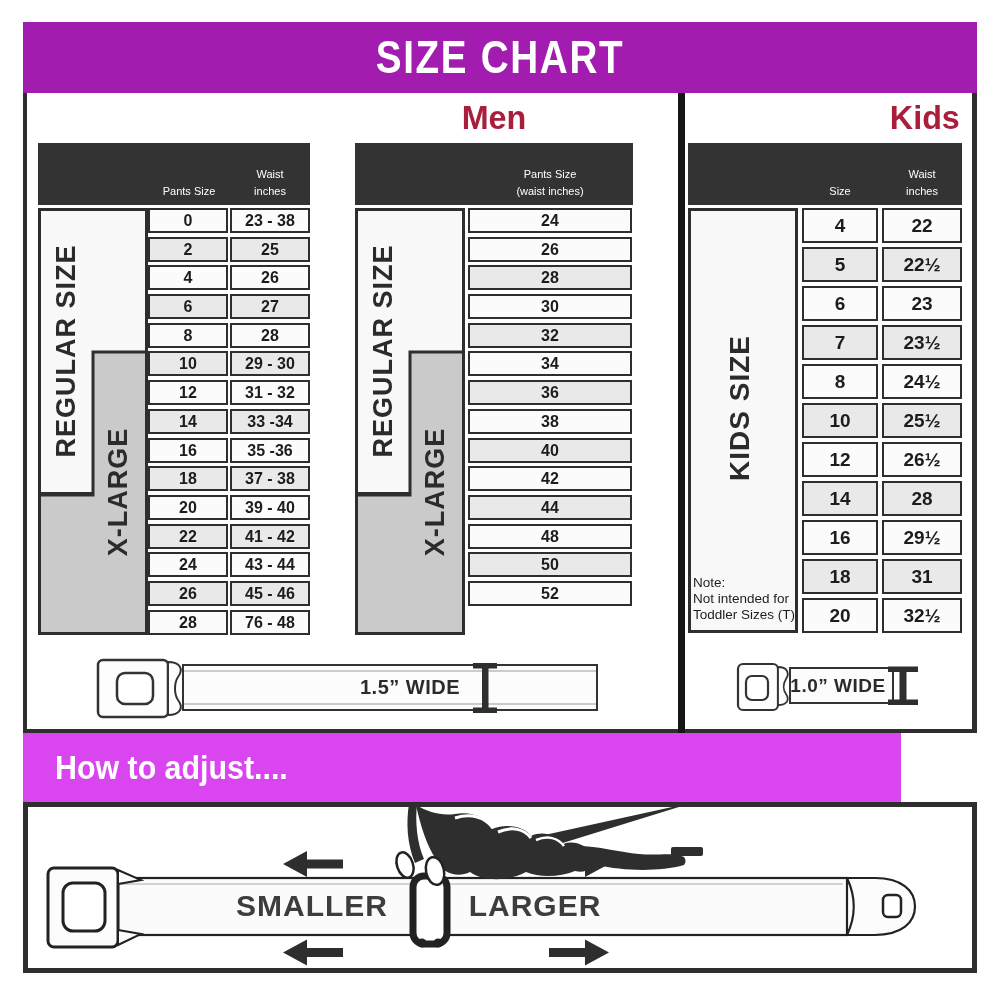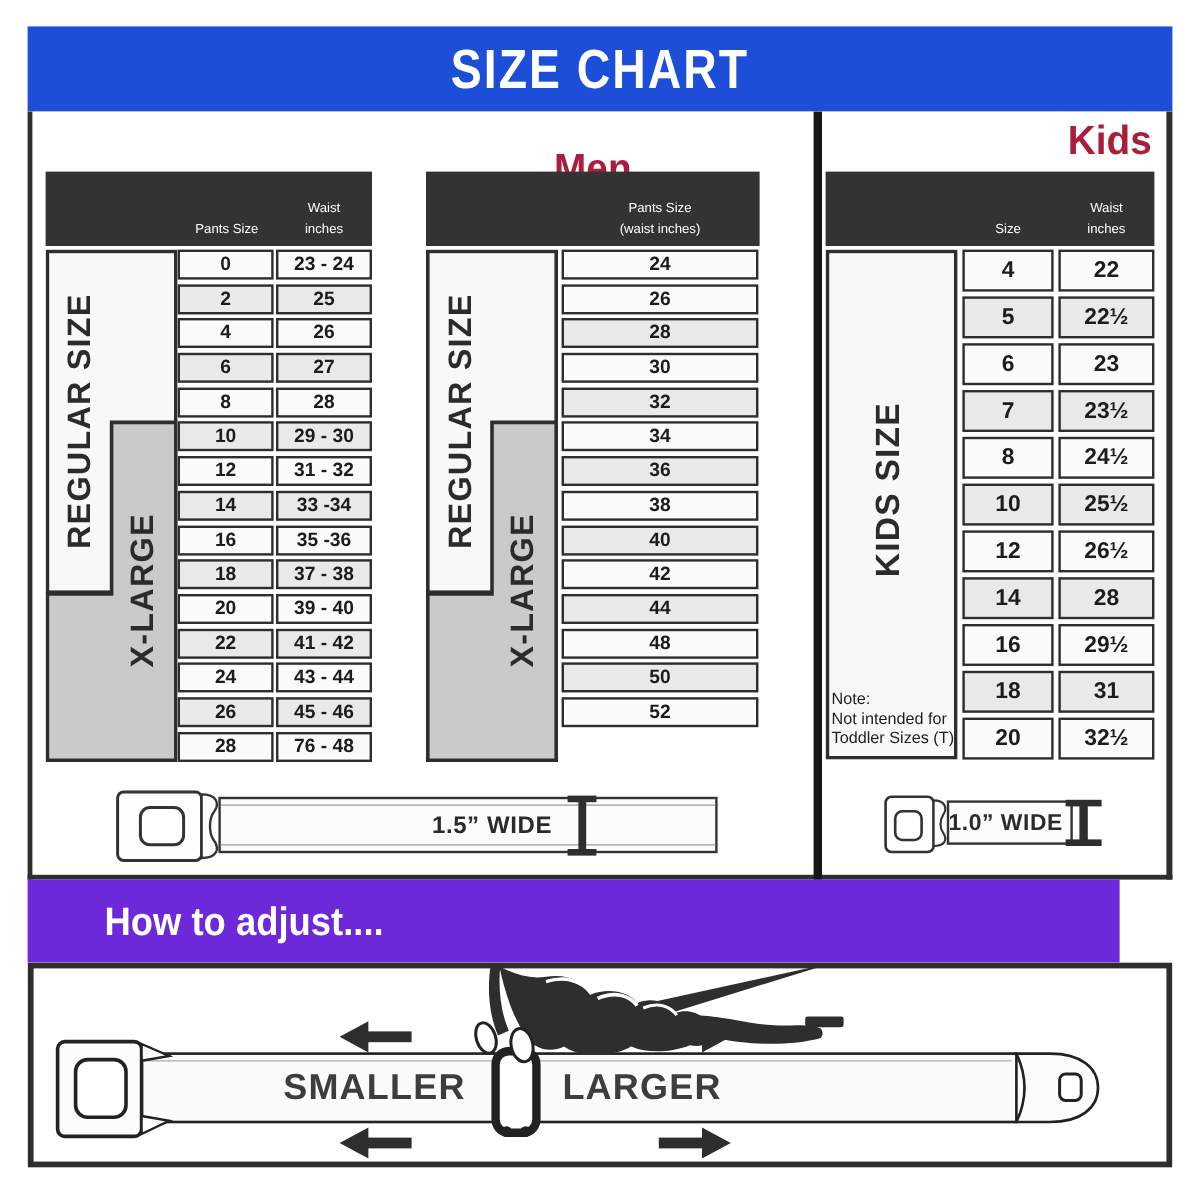--- a/index.html
+++ b/index.html
@@ -1,23 +1,23 @@
 <!DOCTYPE html>
 <html><head>
 <meta charset="utf-8">
 <style>
   html,body{margin:0;padding:0;background:#fff;}
   body{width:1000px;height:1000px;position:relative;font-family:"Liberation Sans","DejaVu Sans",sans-serif;color:#222;overflow:hidden;}
   .stage{position:absolute;left:23px;top:22px;width:954px;height:951px;}
   .abs{position:absolute;}
 
   
-  .title-band{left:0;top:0;width:954px;height:71px;background:#1d4ed8;text-align:center;}
+  .title-band{left:0;top:0;width:954px;height:71px;background:#a21caf;text-align:center;}
   .title-band span{display:inline-block;transform:scaleX(.84);color:#fff;font-weight:bold;font-size:46px;line-height:71px;letter-spacing:2px;white-space:nowrap;}
-  .adjust-band{left:0;top:711px;width:878px;height:69px;background:#6d28d9;padding-left:32px;}
+  .adjust-band{left:0;top:711px;width:878px;height:69px;background:#d946ef;}
   .adjust-band span{display:inline-block;transform:scaleX(.92);transform-origin:left center;color:#fff;font-weight:bold;font-size:33px;line-height:69px;margin-left:32px;white-space:nowrap;}
 
   
   .main-panel{left:0;top:71px;width:954px;height:640px;background:#fff;border-left:4px solid #2e2e2e;border-right:5px solid #2e2e2e;border-bottom:4px solid #2e2e2e;box-sizing:border-box;}
   .divider{left:655px;top:71px;width:7px;height:640px;background:#161616;}
 
   .col-heading{top:74px;height:42px;text-align:center;font-weight:bold;font-size:34px;color:#A81E3C;line-height:42px;}
   .col-heading span{display:inline-block;transform:scaleX(.95);}
 
   
@@ -46,41 +46,41 @@
 
 <div class="stage">
 
   <div class="abs title-band">
     <span>SIZE CHART</span>
   </div>
 
   <div class="abs main-panel"></div>
   <div class="abs divider"></div>
 
-  <div class="abs col-heading" style="left:332px;width:278px;margin-top:24px;"><span>Men</span></div>
+  <div class="abs col-heading" style="left:332px;width:278px;"><span>Men</span></div>
   <div class="abs col-heading" style="left:665px;width:274px;text-align:right;"><span>Kids</span></div>
 
   <div class="abs size-table" style="left:15px;width:272px;height:494px;">
     <div class="thead" style="width:272px;">
       <div class="th" style="left:110px;width:82px;">Pants Size</div>
       <div class="th" style="left:192px;width:80px;">
         <span style="display:block">Waist</span>
         <span style="display:block">inches</span>
       </div>
     </div>
     <svg class="abs" style="left:0;top:65px;" width="110" height="427" viewBox="0 0 110 427">
       <rect x="1.5" y="1.5" width="107" height="284" fill="#f8f8f8" stroke="#2e2e2e" stroke-width="3"></rect>
       <polygon points="55,144 108.5,144 108.5,425.5 1.5,425.5 1.5,287 55,287" fill="#cacaca" stroke="#2e2e2e" stroke-width="3"></polygon>
       <text class="side-label-text" transform="rotate(-90 30 143)" x="30" y="143" text-anchor="middle" dominant-baseline="middle">REGULAR SIZE</text>
       <text class="side-label-text" transform="rotate(-90 82 284)" x="82" y="284" text-anchor="middle" dominant-baseline="middle">X-LARGE</text>
     </svg>
     <div class="rows" id="women-rows" style="left:110px;top:65px;">
         <div class="trow">
           <div class="cell wm-cell">0</div>
-          <div class="cell wm-cell">23 - 24</div>
+          <div class="cell wm-cell">23 - 38</div>
         </div>
         <div class="trow">
           <div class="cell wm-cell">2</div>
           <div class="cell wm-cell">25</div>
         </div>
         <div class="trow">
           <div class="cell wm-cell">4</div>
           <div class="cell wm-cell">26</div>
         </div>
         <div class="trow">

